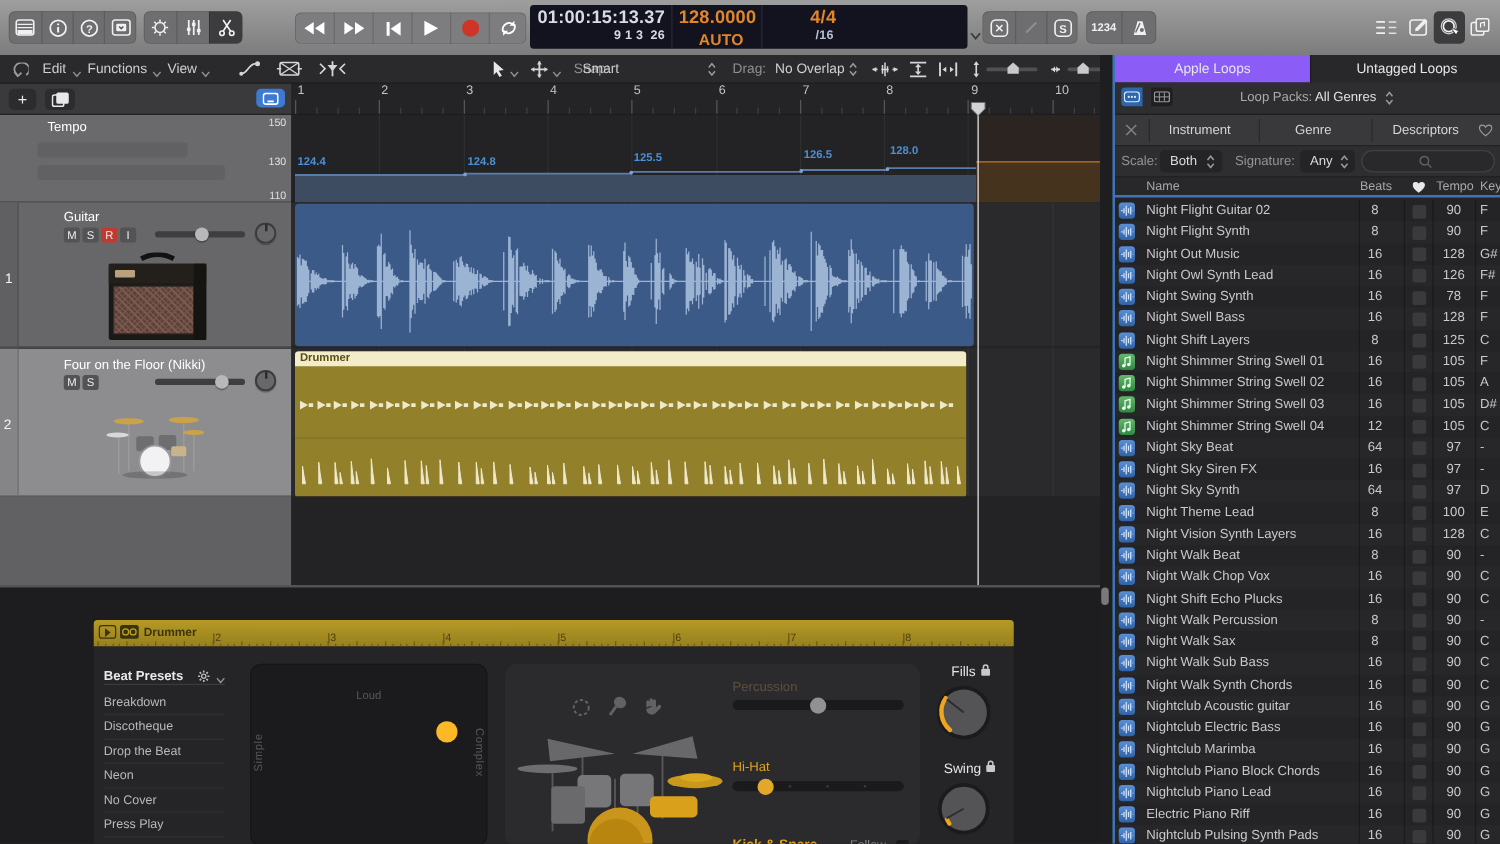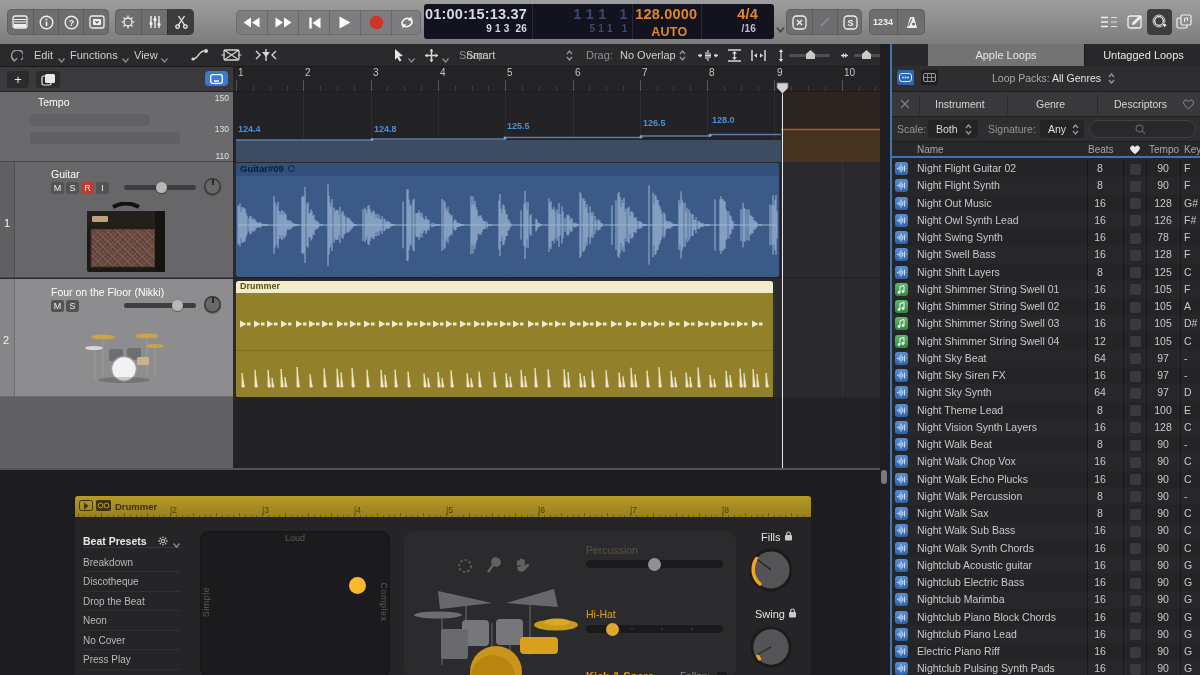--- a/index.html
+++ b/index.html
@@ -97,21 +97,21 @@
 .dslider { position:absolute; height:8px; border-radius:4px; background:#1a1a1c; width:137px; left:182px; }
 .dknobg { position:absolute; width:13px; height:13px; border-radius:50%; background:#919193; top:-2.5px; }
 .dknoby { position:absolute; width:13px; height:13px; border-radius:50%; background:#e2a82b; top:-2.5px; }
 .klabel { position:absolute; color:#e4e4e6; font-size:11px; }
 
 
 #lbstrip { left:880px; top:44px; width:10px; height:631px; background:#1e1e20; }
 #loopbrowser { left:890px; top:44px; width:310px; height:631px; background:#242426; border-left:2px solid #3d74b8; }
 #lbtabs { position:absolute; left:0; top:0; width:310px; height:22px; background:#28282a; display:flex;
   font-size:11px; color:#e6e6e8; }
-#tab1 { width:156px; background:#737373; text-align:center; line-height:22px;margin-left:36px; }
+#tab1 { width:156px; background:#8b5cf6; text-align:center; line-height:22px; }
 #tab2 { flex:1; text-align:center; line-height:22px; border-left:1px solid #1c1c1e; }
 #lbrow2 { position:absolute; left:0; top:22px; width:310px; height:26px; background:#2e2e30;
   border-bottom:1px solid #1e1e20; color:#a9a9ab; font-size:10.5px; }
 #lbrow3 { position:absolute; left:0; top:48px; width:310px; height:25px; background:#39393b;
   border-bottom:1px solid #222; color:#d6d6d8; font-size:10.5px; }
 #lbrow4 { position:absolute; left:0; top:73px; width:310px; height:25px; background:#2e2e30;
   border-bottom:1px solid #1e1e20; color:#949496; font-size:10.5px; }
 #lbhead { position:absolute; left:0; top:98px; width:310px; height:16px; background:#28282a;
   border-bottom:2px solid #3d74b8; color:#a7a7a9; font-size:10px; }
 #looplist { position:absolute; left:0; top:116px; width:310px; height:515px; overflow:hidden; background:#242427; }
@@ -220,24 +220,20 @@
           <path d="M12.5 1.5v4h-4z" fill="#fff"></path>
           <path d="M3.5 13.5v-4h4z" fill="#fff"></path>
         </svg>
       </div>
   </div>
 
   <div id="lcd">
     <div class="lcdsec lcd1">
         <span class="lline lt">01:00:15:13.37</span>
         <span class="lline lb">9 1 3  26</span>
-      </div>
-    <div class="lcdsec lcd2">
-        <span class="lline lt dim">1 1 1   1</span>
-        <span class="lline lb dim">5 1 1   1</span>
       </div>
     <div class="lcdsec lcd3">
         <span class="lline lt org" style="right:4px">128.0000</span>
         <span class="lline lb org" style="right:14px;font-size:12.5px;top:21px">AUTO</span>
       </div>
     <div class="lcdsec lcd4">
         <span class="lline lt org" style="right:16px">4/4</span>
         <span class="lline lb" style="right:18px;color:#b9c0d6">/16</span>
       </div>
   </div>
@@ -535,24 +531,20 @@
     <div style="position:absolute;left:137.6px;top:0;width:1px;height:116px;background:rgba(255,255,255,0.05)"></div>
     <div style="position:absolute;left:204.9px;top:0;width:1px;height:116px;background:rgba(255,255,255,0.05)"></div>
     <div style="position:absolute;left:272.2px;top:0;width:1px;height:116px;background:rgba(255,255,255,0.05)"></div>
     <div style="position:absolute;left:339.5px;top:0;width:1px;height:116px;background:rgba(255,255,255,0.05)"></div>
     <div style="position:absolute;left:406.8px;top:0;width:1px;height:116px;background:rgba(255,255,255,0.05)"></div>
     <div style="position:absolute;left:474.1px;top:0;width:1px;height:116px;background:rgba(255,255,255,0.05)"></div>
     <div style="position:absolute;left:541.4px;top:0;width:1px;height:116px;background:rgba(255,255,255,0.05)"></div>
     <div style="position:absolute;left:608.7px;top:0;width:1px;height:116px;background:rgba(255,255,255,0.05)"></div>
   </div>
 <div class="abs" id="gregion">
-  <div id="gregionhdr">
-      <span style="position:absolute;left:4px;top:0px">Guitar#09</span>
-    <span style="position:absolute;left:52px;top:2px;width:7px;height:7px;border:1.2px solid #14264a;border-radius:50%"></span>
-    </div>
   <svg width="543" height="101" viewBox="0 0 543 101" style="position:absolute;left:0;top:13px">
     <path d="M2 29.5V68.5M3 30.6V67.4M4 27.6V70.4M5 36.1V61.9M6 31.0V67.0M7 31.4V66.6M8 32.6V65.4M9 32.4V65.6M10 37.0V61.0M11 39.6V58.4M13 42.5V55.5M14 40.0V58.0M15 40.1V57.9M16 43.6V54.4M17 42.0V56.0M18 43.9V54.1M19 43.0V55.0M20 45.7V52.3M21 46.3V51.7M22 46.9V51.1M23 46.7V51.3M24 46.4V51.6M25 46.8V51.2M26 48.2V49.8M27 48.2V49.8M28 48.2V49.8M29 48.2V49.8M30 48.2V49.8M31 48.2V49.8M38 20.0V78.0M39 26.3V71.7M41 29.2V68.8M42 25.7V72.3M43 34.8V63.2M44 38.9V59.1M45 35.6V62.4M46 34.1V63.9M47 39.0V59.0M48 35.2V62.8M49 37.3V60.7M50 38.6V59.4M51 43.9V54.1M52 45.3V52.7M53 44.2V53.8M54 44.5V53.5M55 45.4V52.6M56 46.4V51.6M57 46.9V51.1M58 47.9V50.1M59 47.7V50.3M60 48.2V49.8M61 48.2V49.8M62 48.2V49.8M66 21.0V77.0M67 19.8V78.2M68 21.2V76.8M69 10.9V87.1M71 27.6V70.4M72 26.3V71.7M73 37.3V60.7M74 37.0V61.0M75 33.5V64.5M76 35.3V62.7M77 39.8V58.2M78 38.7V59.3M79 44.6V53.4M80 44.0V54.0M81 45.8V52.2M82 45.4V52.6M83 47.2V50.8M85 48.2V49.8M86 48.2V49.8M92 8.1V89.9M93 19.7V78.3M94 26.3V71.7M95 30.3V67.7M96 23.1V74.9M98 31.6V66.4M99 35.7V62.3M100 34.0V64.0M101 33.9V64.1M102 34.3V63.7M103 39.0V59.0M104 31.0V67.0M106 36.4V61.6M107 35.2V62.8M108 39.1V58.9M109 40.4V57.6M111 41.3V56.7M112 41.5V56.5M113 42.2V55.8M114 43.5V54.5M115 44.6V53.4M116 45.8V52.2M117 46.7V51.3M118 48.1V49.9M119 48.0V50.0M120 48.2V49.8M127 33.0V65.0M129 31.8V66.2M130 34.2V63.8M131 37.6V60.4M132 30.0V68.0M133 28.9V69.1M134 33.2V64.8M135 36.2V61.8M136 37.7V60.3M137 34.7V63.3M138 35.2V62.8M139 37.8V60.2M140 41.4V56.6M141 37.8V60.2M142 42.5V55.5M143 38.6V59.4M144 43.3V54.7M145 43.1V54.9M146 40.0V58.0M148 42.8V55.2M149 43.3V54.7M150 46.4V51.6M151 45.1V52.9M152 45.0V53.0M153 45.8V52.2M154 46.3V51.7M155 47.7V50.3M156 47.9V50.1M157 48.2V49.8M158 48.2V49.8M167 25.6V72.4M171 13.1V84.9M172 13.5V84.5M173 23.7V74.3M174 30.3V67.7M175 28.2V69.8M177 24.2V73.8M178 22.7V75.3M180 37.4V60.6M181 37.0V61.0M182 37.1V60.9M183 34.2V63.8M184 36.6V61.4M185 40.4V57.6M186 36.5V61.5M187 41.3V56.7M188 43.6V54.4M189 43.4V54.6M190 39.9V58.1M191 42.8V55.2M192 44.6V53.4M193 43.9V54.1M196 46.6V51.4M198 47.1V50.9M200 48.2V49.8M201 48.2V49.8M202 48.2V49.8M203 48.2V49.8M206 23.0V75.0M208 24.5V73.5M209 26.2V71.8M210 32.4V65.6M211 34.7V63.3M212 30.7V67.3M213 37.3V60.7M214 37.9V60.1M215 40.2V57.8M216 38.9V59.1M218 44.9V53.1M219 43.4V54.6M220 44.2V53.8M221 46.8V51.2M222 46.8V51.2M223 47.3V50.7M224 47.5V50.5M225 48.2V49.8M226 48.2V49.8M227 48.2V49.8M235 20.0V78.0M236 29.2V68.8M237 20.4V77.6M238 28.4V69.6M239 24.9V73.1M240 30.8V67.2M241 33.9V64.1M242 39.7V58.3M243 40.7V57.3M244 39.4V58.6M245 39.5V58.5M246 42.0V56.0M247 44.7V53.3M248 45.0V53.0M249 44.8V53.2M251 45.6V52.4M252 47.7V50.3M254 48.2V49.8M255 48.2V49.8M263 24.7V73.3M264 18.0V80.0M265 32.8V65.2M266 37.6V60.4M267 28.6V69.4M268 29.9V68.1M269 33.6V64.4M270 38.2V59.8M271 38.1V59.9M272 43.6V54.4M273 43.8V54.2M274 46.2V51.8M275 47.7V50.3M285 34.4V63.6M288 28.1V69.9M289 14.9V83.1M290 26.6V71.4M291 34.4V63.6M292 26.0V72.0M294 39.6V58.4M295 38.3V59.7M300 42.5V55.5M301 44.1V53.9M302 46.7V51.3M303 47.0V51.0M304 48.2V49.8M305 48.2V49.8M313 22.3V75.7M314 27.3V70.7M315 25.1V72.9M316 33.3V64.7M317 33.4V64.6M318 30.7V67.3M319 35.4V62.6M321 33.3V64.7M322 37.8V60.2M323 27.1V70.9M324 38.2V59.8M326 30.5V67.5M327 36.0V62.0M329 42.1V55.9M331 39.3V58.7M332 38.4V59.6M333 39.7V58.3M334 44.5V53.5M335 42.3V55.7M336 42.6V55.4M338 46.4V51.6M339 47.4V50.6M340 46.7V51.3M341 47.8V50.2M342 48.2V49.8M344 16.1V81.9M345 18.1V79.9M347 22.3V75.7M348 22.7V75.3M349 25.0V73.0M350 31.5V66.5M351 28.2V69.8M352 37.0V61.0M354 30.2V67.8M355 36.3V61.7M356 39.3V58.7M357 35.8V62.2M359 39.9V58.1M360 44.3V53.7M362 43.2V54.8M363 44.4V53.6M364 44.4V53.6M365 47.4V50.6M366 47.2V50.8M376 29.2V68.8M380 24.2V73.8M382 17.7V80.3M383 16.2V81.8M384 20.9V77.1M385 31.0V67.0M386 23.7V74.3M387 27.1V70.9M388 22.0V76.0M389 35.8V62.2M390 32.6V65.4M392 31.7V66.3M393 30.8V67.2M394 39.9V58.1M395 35.6V62.4M396 35.2V62.8M397 37.1V60.9M398 41.7V56.3M399 42.2V55.8M400 40.9V57.1M401 44.8V53.2M403 45.1V52.9M404 45.1V52.9M405 46.1V51.9M406 46.5V51.5M407 48.1V49.9M408 48.0V50.0M409 48.2V49.8M410 48.2V49.8M413 9.3V88.7M417 16.8V81.2M418 28.4V69.6M419 18.8V79.2M420 20.2V77.8M421 24.0V74.0M422 23.9V74.1M423 29.0V69.0M424 31.1V66.9M425 34.2V63.8M426 37.6V60.4M428 36.2V61.8M429 38.3V59.7M430 44.4V53.6M431 45.3V52.7M432 45.5V52.5M433 45.9V52.1M434 45.1V52.9M435 46.6V51.4M436 46.9V51.1M437 47.8V50.2M438 48.2V49.8M439 48.2V49.8M440 48.2V49.8M441 48.2V49.8M443 24.0V74.0M444 28.7V69.3M445 15.4V82.6M446 23.5V74.5M447 26.8V71.2M449 26.8V71.2M450 35.2V62.8M451 31.7V66.3M453 33.4V64.6M454 36.3V61.7M456 38.1V59.9M457 38.2V59.8M458 44.1V53.9M459 44.0V54.0M460 41.1V56.9M462 45.1V52.9M463 44.9V53.1M464 46.5V51.5M465 46.8V51.2M466 47.6V50.4M467 47.0V51.0M469 48.2V49.8M470 48.2V49.8M471 48.2V49.8M472 48.2V49.8M473 48.2V49.8M479 23.4V74.6M484 23.3V74.7M485 20.2V77.8M486 23.4V74.6M487 23.2V74.8M488 25.4V72.6M489 25.1V72.9M490 33.6V64.4M491 35.4V62.6M493 35.4V62.6M494 39.3V58.7M495 40.3V57.7M496 44.3V53.7M497 45.2V52.8M499 48.2V49.8M505 33.0V65.0M507 26.7V71.3M508 32.3V65.7M509 32.4V65.6M511 33.7V64.3M513 33.2V64.8M514 38.7V59.3M515 39.8V58.2M516 40.9V57.1M517 40.9V57.1M518 44.3V53.7M519 44.6V53.4M520 45.9V52.1M521 46.5V51.5M523 48.2V49.8M524 48.2V49.8M525 48.2V49.8M534 28.5V69.5M536 29.3V68.7M537 19.3V78.7M538 29.4V68.6M539 23.7V74.3M540 19.1V78.9M541 35.3V62.7" stroke="#9cb4d4" stroke-width="1" fill="none"></path>
     <path d="M2 49H541" stroke="#9cb4d4" stroke-width="1"></path>
   </svg>
 </div>
 
 <div class="trackhdr" id="t2hdr">
   <div class="numstrip" style="background:#858588;">
       <span style="position:absolute;left:3px;top:55px">2</span>
     </div>
@@ -768,21 +760,21 @@
     <div class="pitem" style="top:35.5px">Breakdown</div>
     <div class="pitem" style="top:55px">Discotheque</div>
     <div class="pitem" style="top:74.5px">Drop the Beat</div>
     <div class="pitem" style="top:94px">Neon</div>
     <div class="pitem" style="top:113.5px">No Cover</div>
     <div class="pitem" style="top:133px">Press Play</div>
     <div class="pitem" style="top:152.5px">&nbsp;</div>
   </div>
 
   <div id="xypad">
-    <span style="position:absolute;left:50%;top:2px;transform:translateX(-50%)">Loud</span>
+    <span style="position:absolute;left:50%;top:20px;transform:translateX(-50%)">Loud</span>
     <span style="position:absolute;left:-9px;top:66px;transform:rotate(-90deg);letter-spacing:0.5px">Simple</span>
     <span style="position:absolute;right:-13px;top:66px;transform:rotate(90deg);letter-spacing:0.5px">Complex</span>
     <div style="position:absolute;left:149px;top:46px;width:17px;height:17px;border-radius:50%;background:#fdb827;"></div>
   </div>
 
   <div id="drumpanel">
     <svg width="16" height="16" viewBox="0 0 16 16" style="position:absolute;left:53px;top:27px">
         <circle cx="8" cy="8" r="6" fill="none" stroke="#626264" stroke-width="1.6" stroke-dasharray="2.5 2"></circle>
       </svg>
     <svg width="18" height="19" viewBox="0 0 18 19" style="position:absolute;left:81px;top:25px">
@@ -1107,21 +1099,21 @@
         <span class="lname">Night Walk Chop Vox</span>
         <span class="lbeats">16</span>
         <span class="lheart"></span>
         <span class="ltempo">90</span>
         <span class="lkey">C</span>
       </div>
 <div class="lrow" style="top:310.50px;background:#242427">
         <span class="ic ic-a"><svg width="13" height="13" viewBox="0 0 13 13">
             <path d="M2 6.5h1.2M4.2 4.5v4M6 2.5v8M7.8 4.5v4M9.6 3.5v6M11.2 6.5h.4" stroke="#d5e7ff" stroke-width="1" fill="none"></path>
           </svg></span>
-        <span class="lname">Night Walk Echo Plucks</span>
+        <span class="lname">Night Shift Echo Plucks</span>
         <span class="lbeats">16</span>
         <span class="lheart"></span>
         <span class="ltempo">90</span>
         <span class="lkey">C</span>
       </div>
 <div class="lrow" style="top:327.75px;background:#27272a">
         <span class="ic ic-a"><svg width="13" height="13" viewBox="0 0 13 13">
             <path d="M2 6.5h1.2M4.2 4.5v4M6 2.5v8M7.8 4.5v4M9.6 3.5v6M11.2 6.5h.4" stroke="#d5e7ff" stroke-width="1" fill="none"></path>
           </svg></span>
         <span class="lname">Night Walk Percussion</span>

